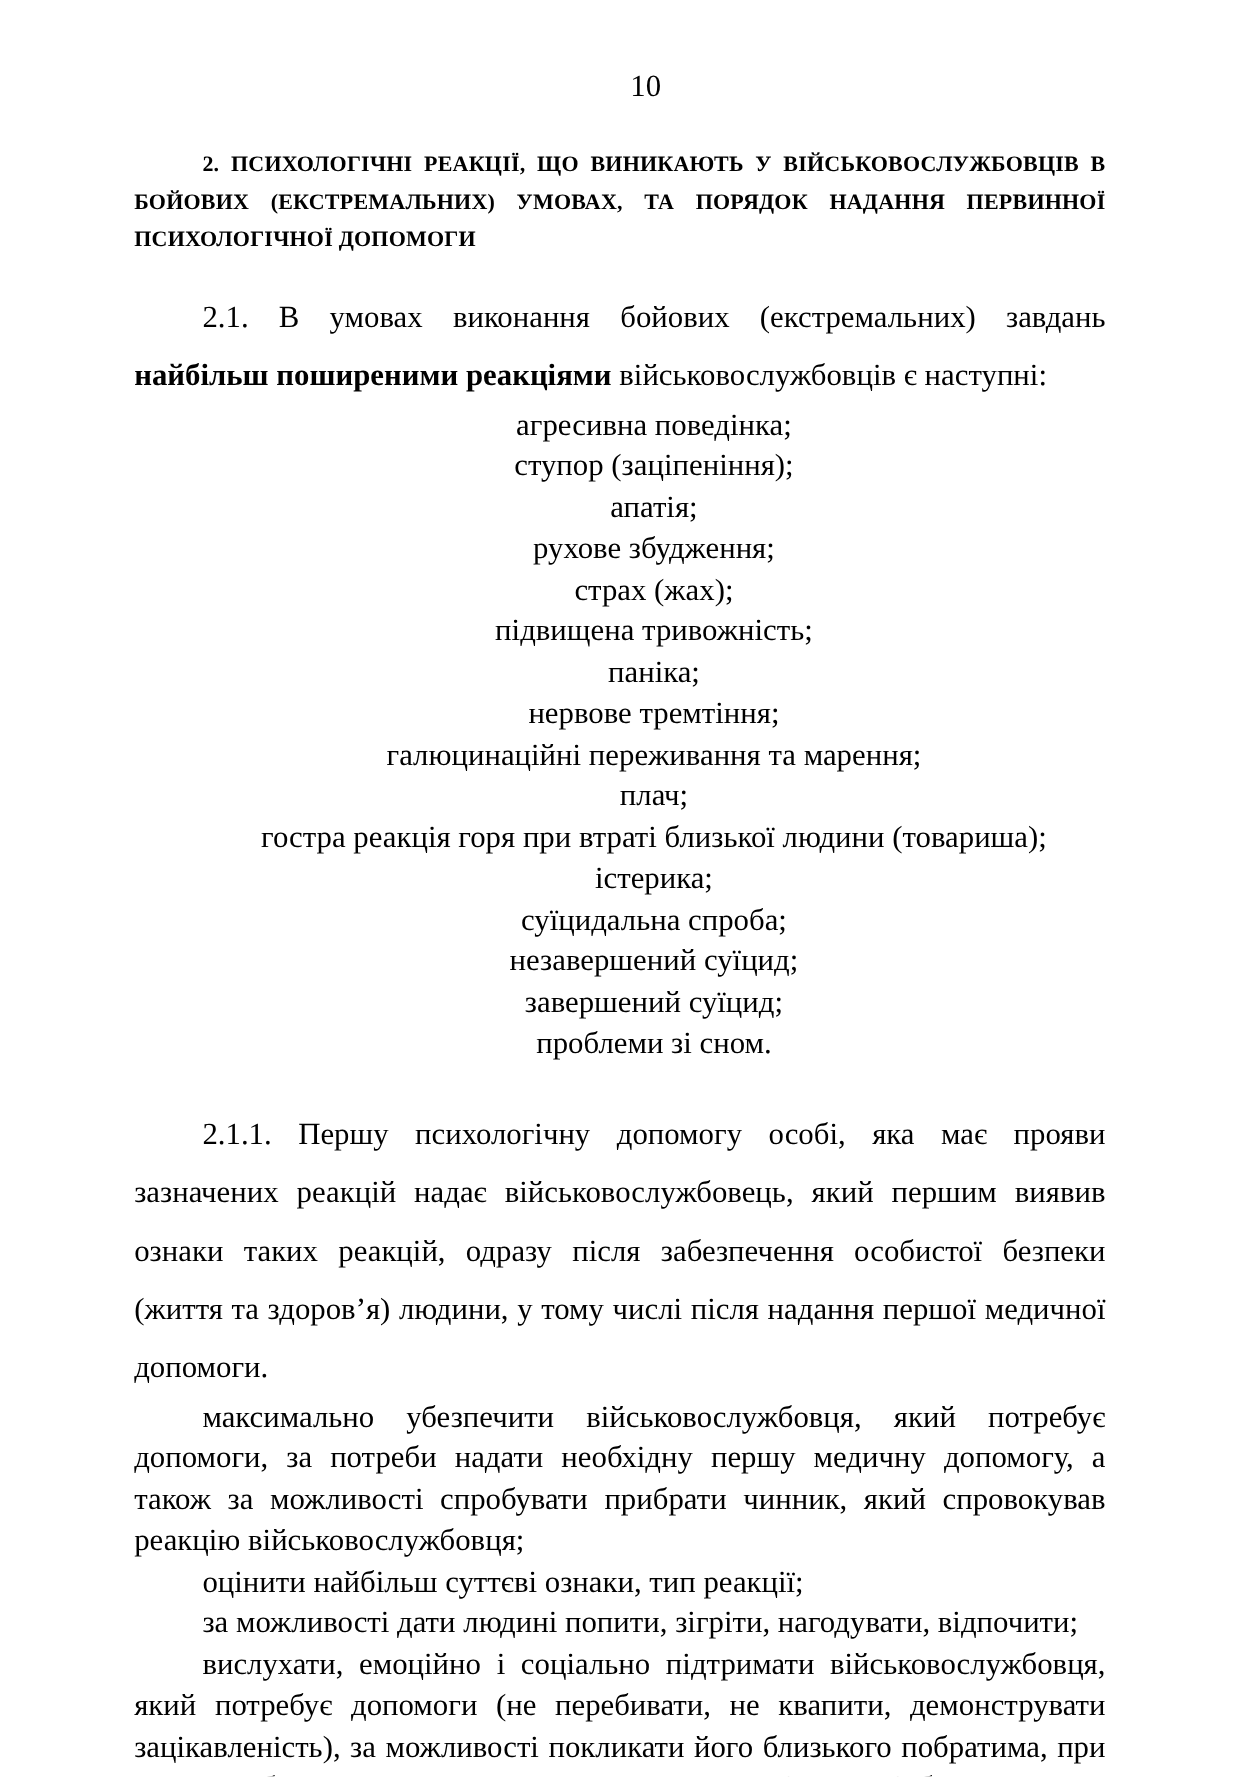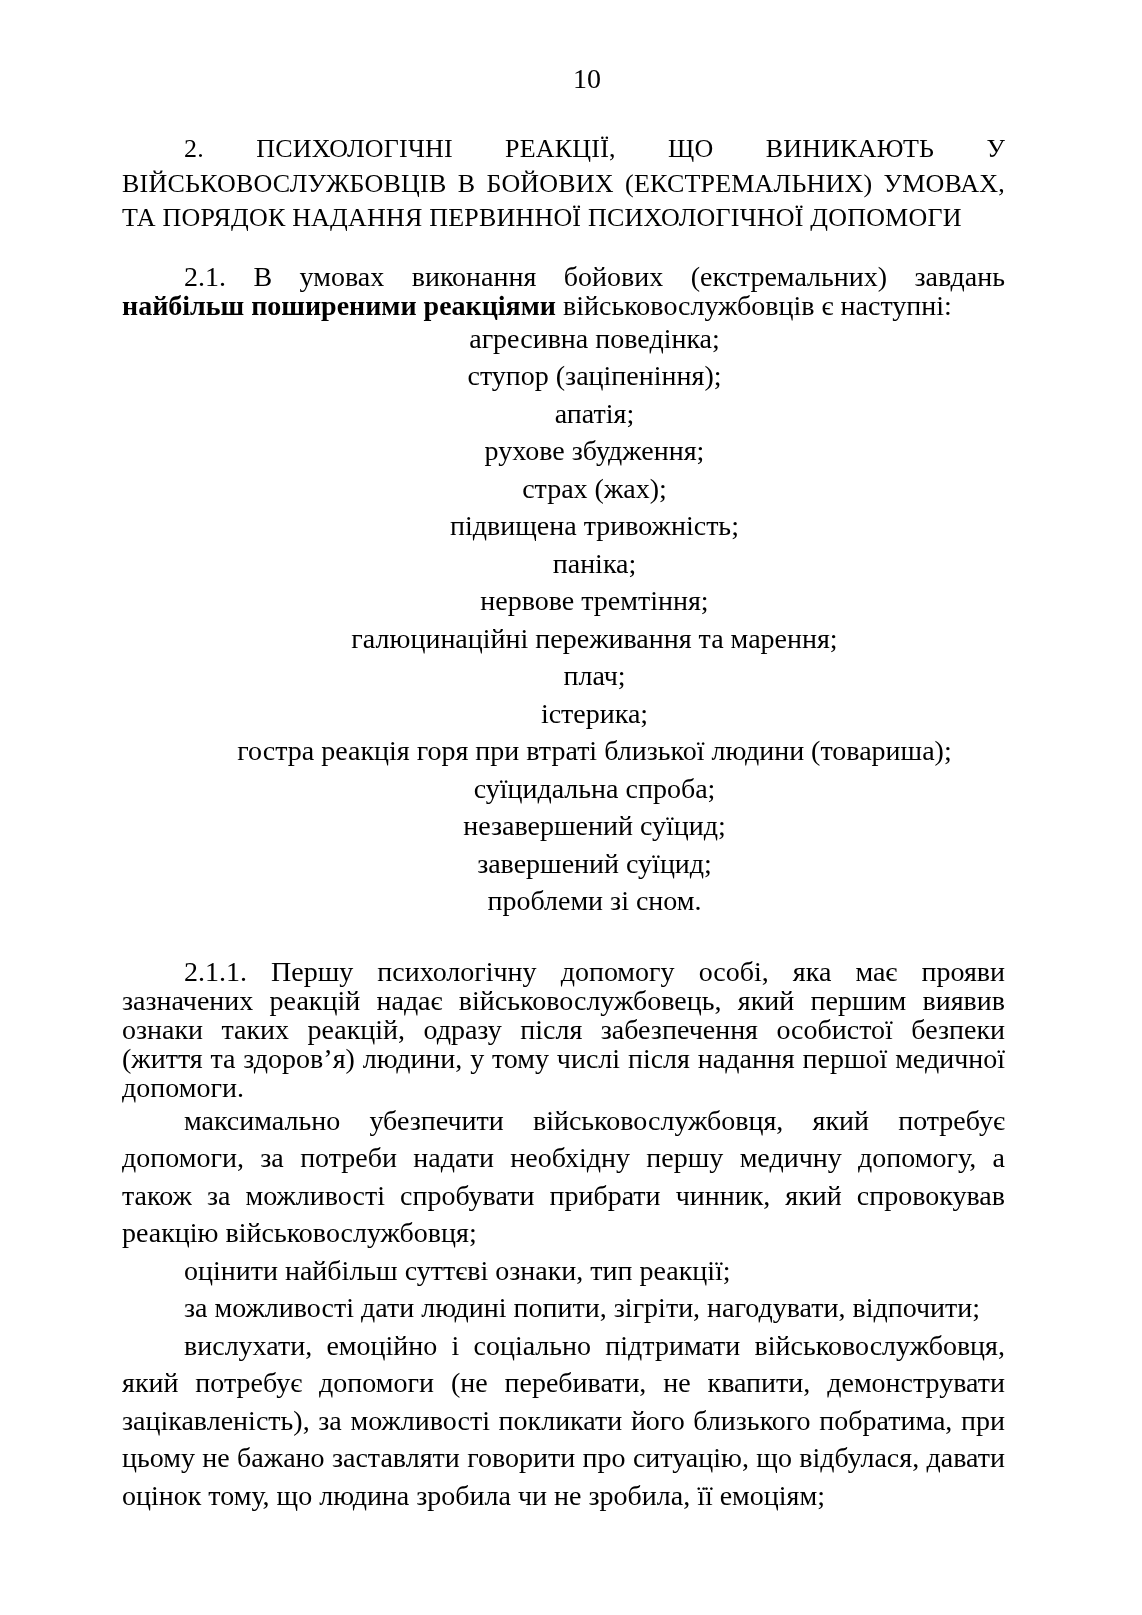--- a/index.html
+++ b/index.html
@@ -28,33 +28,33 @@
     font-size: 28px;
     line-height: 34px;
   }
   .content {
     position: absolute;
     left: 122px;
     top: 132px;
     width: 883px;
   }
   .doc-title {
-    font-size: 26px;
+    font-size: 20px;
     line-height: 34.5px;
-    font-weight: normal;
+    font-weight: bold;
     text-align: justify;
     text-align-last: left;
     text-transform: uppercase;
     margin: 0 0 26px 0;
     text-indent: 62px;
     letter-spacing: 0.2px;
   }
   .para {
     font-size: 28px;
-    line-height: 29px;
+    line-height: 53px;
     text-align: justify;
     text-align-last: left;
     text-indent: 62px;
     margin: 0;
   }
   .para.spaced-before {
     margin-top: 37px;
   }
   .list {
     list-style: none;
@@ -92,22 +92,22 @@
       <li>агресивна поведінка;</li>
       <li>ступор (заціпеніння);</li>
       <li>апатія;</li>
       <li>рухове збудження;</li>
       <li>страх (жах);</li>
       <li>підвищена тривожність;</li>
       <li>паніка;</li>
       <li>нервове тремтіння;</li>
       <li>галюцинаційні переживання та марення;</li>
       <li>плач;</li>
+      <li>гостра реакція горя при втраті близької людини (товариша);</li>
       <li>істерика;</li>
-      <li>гостра реакція горя при втраті близької людини (товариша);</li>
       <li>суїцидальна спроба;</li>
       <li>незавершений суїцид;</li>
       <li>завершений суїцид;</li>
       <li>проблеми зі сном.</li>
     </ul>
 
     <p class="para spaced-before"><span>2.1.1.</span><span> Першу психологічну допомогу особі, яка має прояви зазначених реакцій надає військовослужбовець, який першим виявив ознаки таких реакцій, одразу після забезпечення особистої безпеки (життя та здоров’я) людини, у тому числі після надання першої медичної допомоги.</span></p>
 
 
     <ul class="list wrap">

